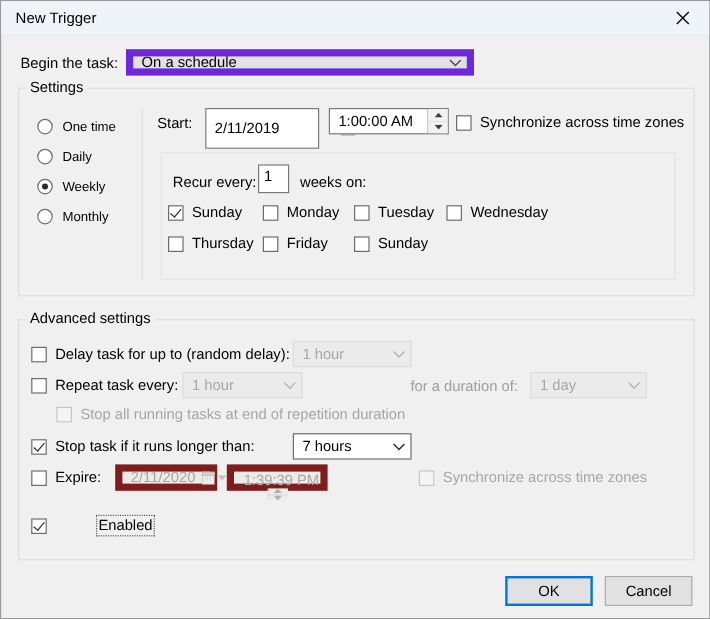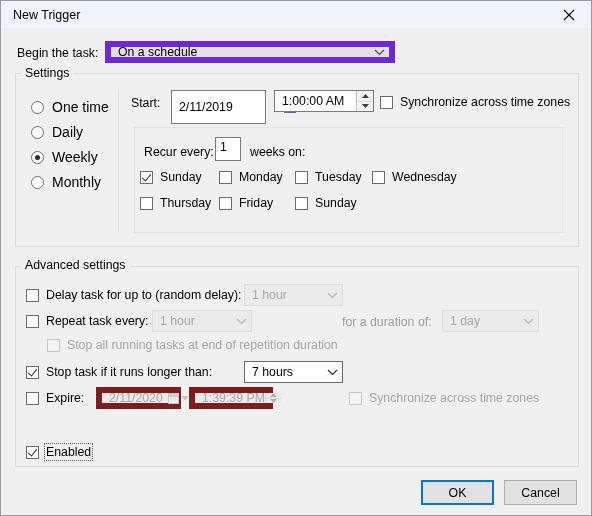--- a/index.html
+++ b/index.html
@@ -190,21 +190,21 @@
   .radio-mark.on::after {
     content: "";
     position: absolute;
     left: 3px; top: 3px;
     width: 5px; height: 5px;
     border-radius: 50%;
     background: #2b2b2b;
   }
   .radio-row .rtext {
     margin-left: 8px;
-    font-size: 14px;
+    font-size: 11px;
     color: #000;
   }
 
   
   .check-row {
     position: absolute;
     display: flex;
     align-items: center;
     white-space: nowrap;
   }
@@ -451,41 +451,41 @@
       <svg width="11" height="11" viewBox="0 0 12 12">
         <rect x="0.5" y="0.5" width="11" height="11" fill="#f1f1f1" stroke="#c2c2c2"></rect>
         <rect x="0.5" y="0.5" width="11" height="3" fill="#d2d2d2" stroke="#c2c2c2"></rect>
         <path d="M2.5 5.5h1M5 5.5h1M7.5 5.5h1M2.5 7.5h1M5 7.5h1M7.5 7.5h1" stroke="#c2c2c2" stroke-width="1"></path>
       </svg>
       <svg width="8" height="5" viewBox="0 0 8 5">
         <path d="M0 0 L4 4.5 L8 0 Z" fill="#c2c2c2"></path>
       </svg>
     </span>
   </div>
-  <div class="field disabled" style="left:188px; top:386px; width:84px; height:22px;">
+  <div class="field disabled" style="left:188px; top:386px; width:84px; height:22px;flex-direction:column;">
     <span class="field-text">1:39:39 PM</span>
     <span class="spin">
       <span class="sp top">
         <svg width="7" height="4" viewBox="0 0 7 4">
             <path d="M0 4 L3.5 0 L7 4 Z" fill="#b0b0b0"></path>
           </svg>
       </span>
       <span class="sp">
         <svg width="7" height="4" viewBox="0 0 7 4">
             <path d="M0 0 L3.5 4 L7 0 Z" fill="#b0b0b0"></path>
           </svg>
       </span>
     </span>
   </div>
   <div class="check-row disabled" style="left:348px; top:390px;">
     <span class="check-mark"></span>
     <span class="ctext">Synchronize across time zones</span>
   </div>
 
-  <div class="check-row" style="left:25px; top:444px;">
+  <div class="check-row" style="left:25px; top:430px;gap:36px;">
     <span class="check-mark on"></span>
     <span class="ctext focus-text">Enabled</span>
   </div>
 
   <div class="btn default" style="left:420px; top:479px; width:73px; height:25px;">
     <span>OK</span>
   </div>
   <div class="btn" style="left:503px; top:479px; width:73px; height:25px;">
     <span>Cancel</span>
   </div>

